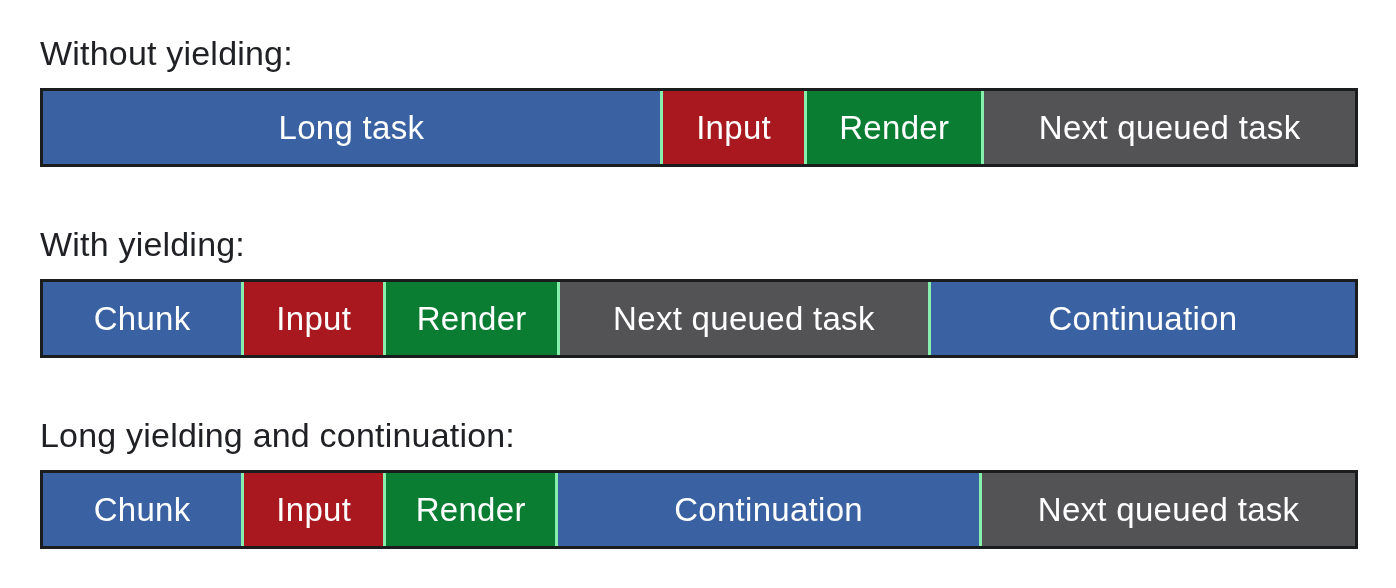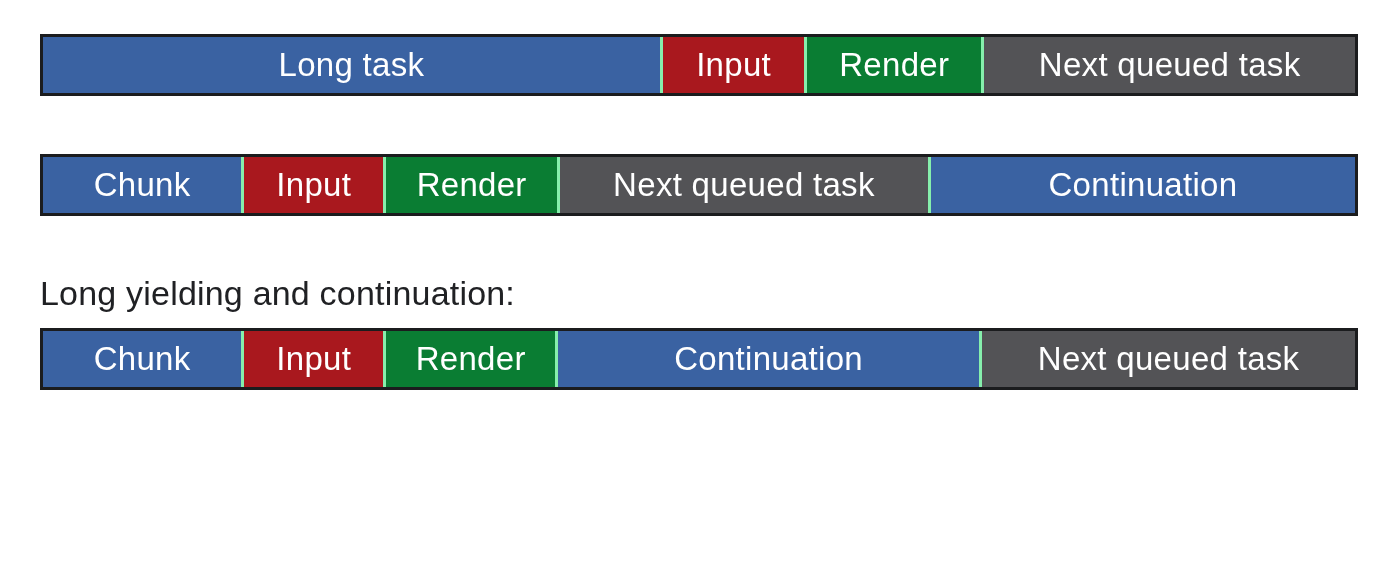--- a/index.html
+++ b/index.html
@@ -26,21 +26,21 @@
   .row-label {
     font-size: 34px;
     line-height: 1.15;
     color: #202124;
     margin-bottom: 15px;
     letter-spacing: 0.2px;
   }
   .bar {
     display: flex;
     width: 1318px;
-    height: 62px;
+    height: 79px;
     box-sizing: border-box;
     border: 3px solid #1b1c1e;
     background: #1b1c1e;
   }
   .segment {
     flex-basis: 0;
     min-width: 0;
     display: flex;
     align-items: center;
     justify-content: center;
@@ -55,36 +55,38 @@
     font-size: 33px;
     white-space: nowrap;
     letter-spacing: 0.3px;
   }
 </style>
 </head>
 <body>
 
 <div id="diagram" class="diagram">
     <section class="timeline-section">
+      <div class="row-label">Without yielding:</div>
       <div class="bar">
         <div class="segment" style="background: rgb(58, 98, 162); flex-grow: 624;">
           <span class="segment-label">Long task</span>
         </div>
         <div class="segment" style="background: rgb(169, 24, 30); flex-grow: 143;">
           <span class="segment-label">Input</span>
         </div>
         <div class="segment" style="background: rgb(10, 125, 51); flex-grow: 176;">
           <span class="segment-label">Render</span>
         </div>
         <div class="segment" style="background: rgb(83, 83, 86); flex-grow: 375;">
           <span class="segment-label">Next queued task</span>
         </div>
       </div>
     </section>
     <section class="timeline-section">
+      <div class="row-label">With yielding:</div>
       <div class="bar">
         <div class="segment" style="background: rgb(58, 98, 162); flex-grow: 201;">
           <span class="segment-label">Chunk</span>
         </div>
         <div class="segment" style="background: rgb(169, 24, 30); flex-grow: 141;">
           <span class="segment-label">Input</span>
         </div>
         <div class="segment" style="background: rgb(10, 125, 51); flex-grow: 173;">
           <span class="segment-label">Render</span>
         </div>

